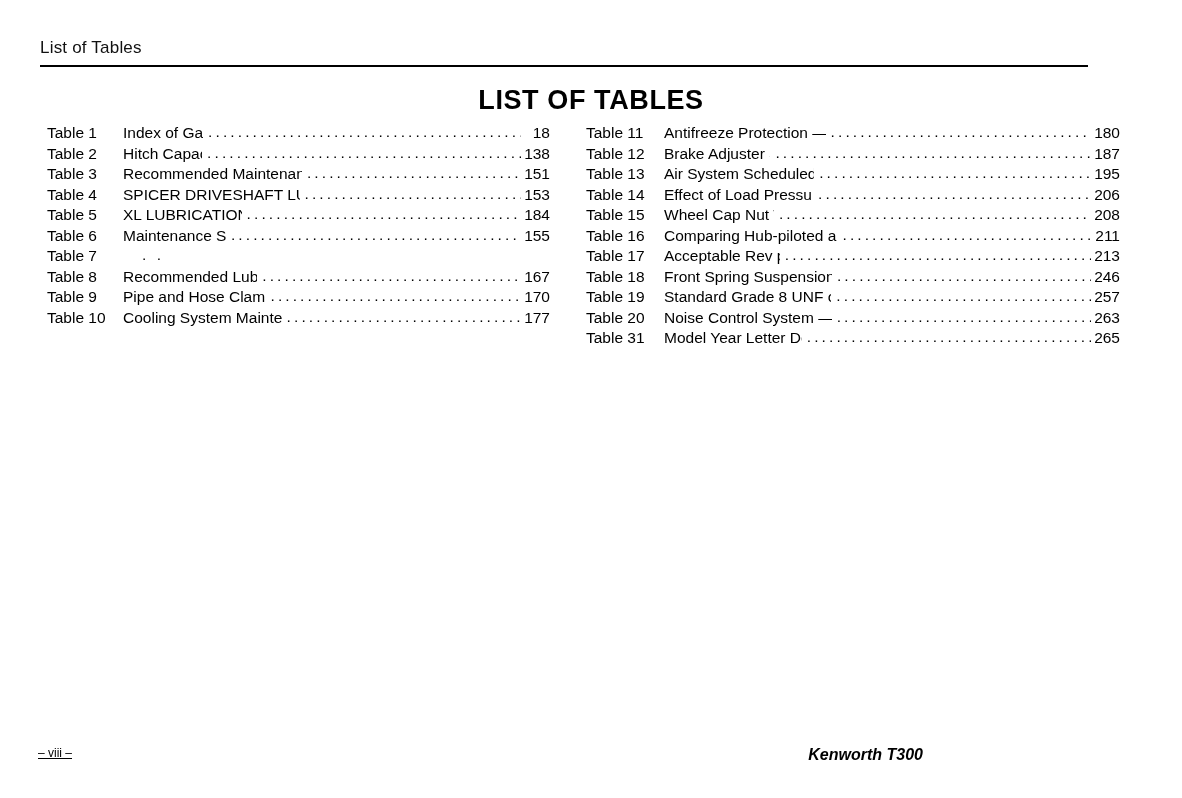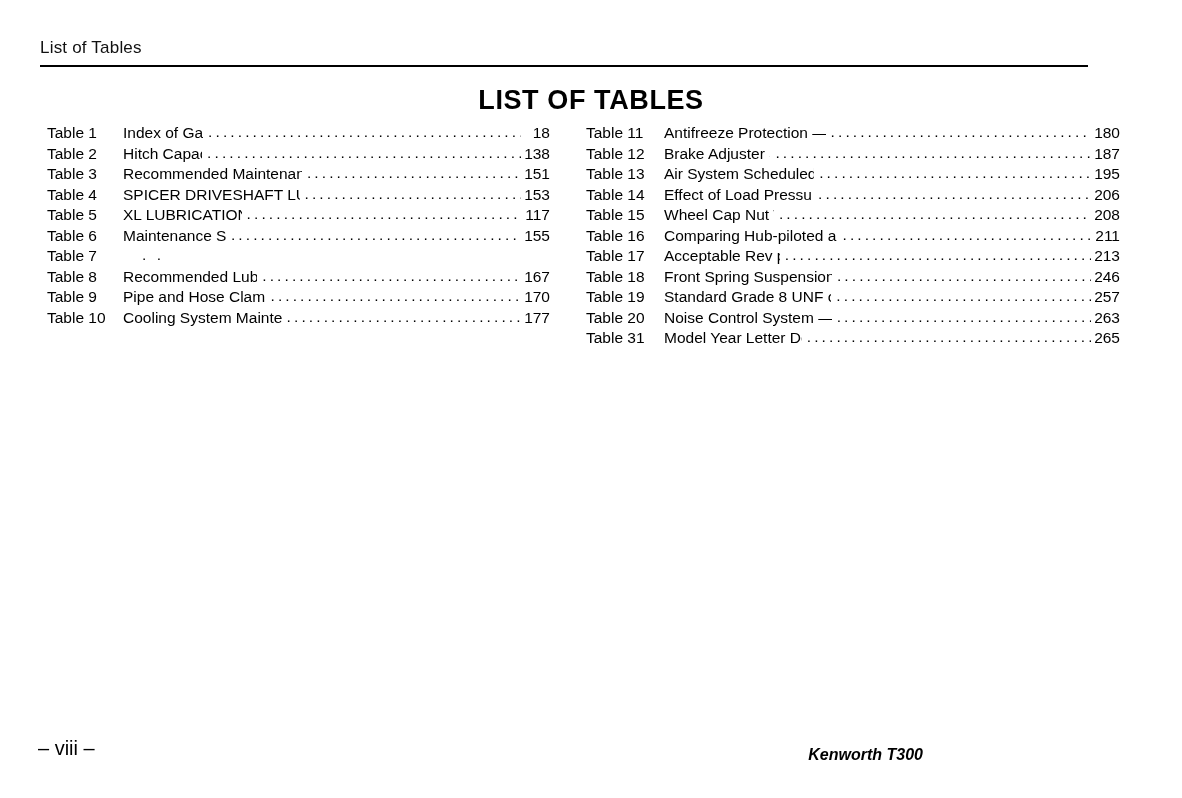--- a/index.html
+++ b/index.html
@@ -117,21 +117,22 @@
     align-items: baseline;
     gap: 14px;
   }
   .entry.wrap .cont-line {
     padding-left: 152px;
   }
   .footer-left {
     position: absolute;
     left: 38px;
     bottom: 38px;
-    font-size: 20px;
+    font-size: 12px;
+    text-decoration: underline;
   }
   .footer-right {
     position: absolute;
     right: 42px;
     bottom: 34px;
     font-size: 16px;
     font-style: italic;
     font-weight: bold;
   }
 </style>
@@ -179,21 +180,21 @@
             <span class="entry-text">SPICER DRIVESHAFT LUBRICATION INTERVALS*</span>
             <span class="leader">............................................................</span>
             <span class="page-num">153</span>
           </span>
         </div>
         <div class="entry">
           <span class="entry-label">Table 5</span>
           <span class="entry-body">
             <span class="entry-text">XL LUBRICATION CYCLES</span>
             <span class="leader">............................................................</span>
-            <span class="page-num">117</span>
+            <span class="page-num">184</span>
           </span>
         </div>
         <div class="entry">
           <span class="entry-label">Table 6</span>
           <span class="entry-body">
             <span class="entry-text">Maintenance Schedule</span>
             <span class="leader">............................................................</span>
             <span class="page-num">155</span>
           </span>
         </div>

